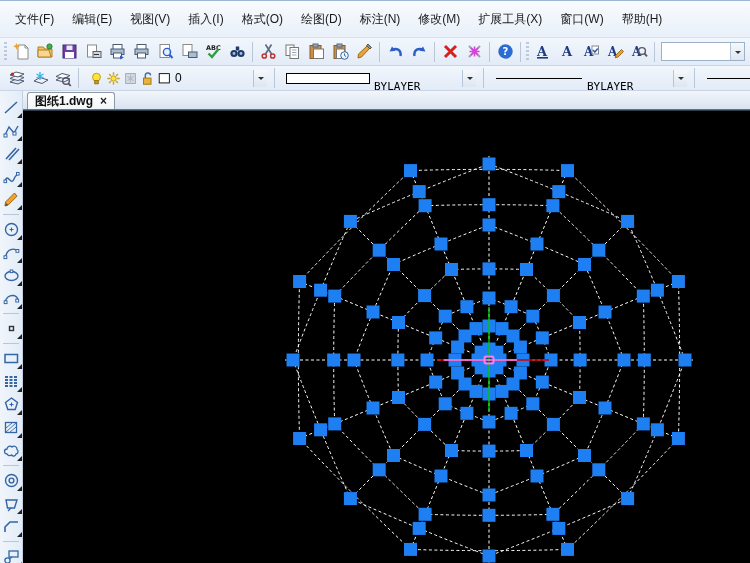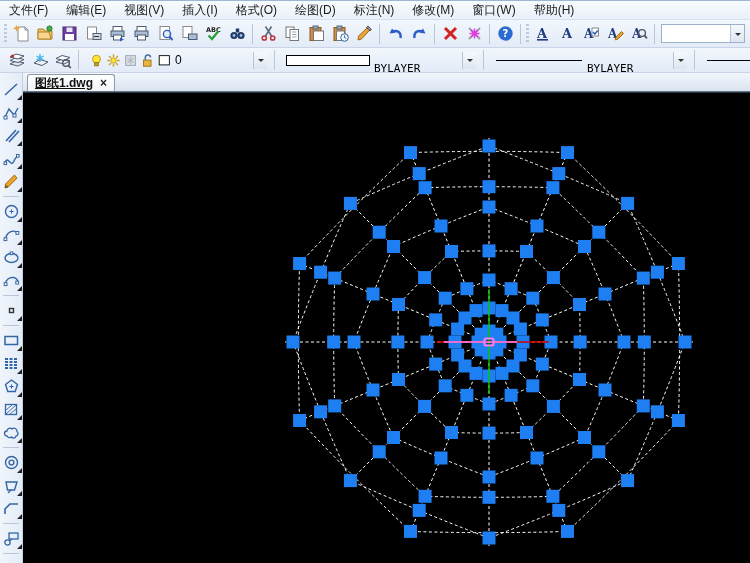--- a/index.html
+++ b/index.html
@@ -1,21 +1,21 @@
 <!DOCTYPE html>
 <html><head>
 <meta charset="utf-8">
 <style>
   * { margin:0; padding:0; box-sizing:border-box; }
   html,body { width:750px; height:563px; overflow:hidden; }
   body { font-family:"Liberation Sans","DejaVu Sans",sans-serif; font-size:12px; background:#eef3fa; }
   .app { width:750px; height:563px; display:flex; flex-direction:column; border-top:1px solid #9db6d4; }
 
   
-  .menubar { height:19px; display:flex; align-items:center; 
+  .menubar { height:37px; display:flex; align-items:center; padding-left:6px;
              background:linear-gradient(#f8fbfe,#e9f0f9); border-bottom:1px solid #d6e0ee; }
   .menu-item { padding:3px 9px; color:#1a1a1a; cursor:default; white-space:nowrap; }
 
   
   .toolbar { display:flex; align-items:center; background:linear-gradient(#f2f7fc,#e2ebf7);
              border-bottom:1px solid #c9d5e6; }
   .tb-row2 { height:28px; padding:0 2px; }
   .tb-row3 { height:25px; padding:0 2px; }
   .tb-handle { width:5px; height:20px; margin:0 2px;
       background:repeating-linear-gradient(#aebfd4 0 2px, transparent 2px 4px); opacity:.8; }
@@ -45,38 +45,39 @@
   .lt-btn { width:21px; height:21px; margin:1px 0; display:flex; align-items:center; justify-content:center;
             border:1px solid transparent; border-radius:2px; position:relative; flex:0 0 auto; }
   .lt-sep { width:16px; height:1px; background:#b9c6d8; margin:3px 0; flex:0 0 auto; }
 
   .main { flex:1; display:flex; flex-direction:column; min-width:0; }
   .tabbar { height:19px; background:linear-gradient(#f2f6fb,#d9e3f0); display:flex; align-items:flex-end;
             border-bottom:1px solid #63737f; padding-left:4px; }
   .tab { height:17px; background:linear-gradient(#ffffff,#f2f5f9); border:1px solid #8d9aa8; border-bottom:none;
          border-radius:3px 3px 0 0; display:flex; align-items:center; padding:0 7px; gap:7px;
          transform:skewX(0deg); }
-  .tab-label { font-weight:bold; font-size:12px; color:#111;text-decoration:underline; }
+  .tab-label { font-weight:bold; font-size:12px; color:#111; }
   .tab-close { font-weight:bold; font-size:12px; color:#222; line-height:1; cursor:default; }
   .canvas-wrap { flex:1; background:#000; position:relative; border-top:1px solid #2a3a4a; }
   .canvas-wrap svg { position:absolute; inset:0; }
 </style>
 </head>
 <body>
 
 <div class="app">
   <div class="menubar" id="menubar">
       <div class="menu-item">文件(F)</div>
       <div class="menu-item">编辑(E)</div>
       <div class="menu-item">视图(V)</div>
       <div class="menu-item">插入(I)</div>
       <div class="menu-item">格式(O)</div>
       <div class="menu-item">绘图(D)</div>
       <div class="menu-item">标注(N)</div>
       <div class="menu-item">修改(M)</div>
+      <div class="menu-item">扩展工具(X)</div>
       <div class="menu-item">窗口(W)</div>
       <div class="menu-item">帮助(H)</div>
     </div>
   <div class="toolbar tb-row2" id="toolbar2">
       <div class="tb-handle"></div>
       <div class="tb-btn">
         <svg class="icon16" viewBox="0 0 17 17" xmlns="http://www.w3.org/2000/svg">
           <path d="M5 2h7l3 3v11H5z" fill="#fff" stroke="#8a8a8a"></path>
           <path d="M12 2v3h3" fill="none" stroke="#8a8a8a"></path>
           <path d="M3.5 0l1 2.3L7 3.3 4.5 4.3l-1 2.4-1-2.4L0 3.3l2.5-1z" fill="#f0a22e"></path>

